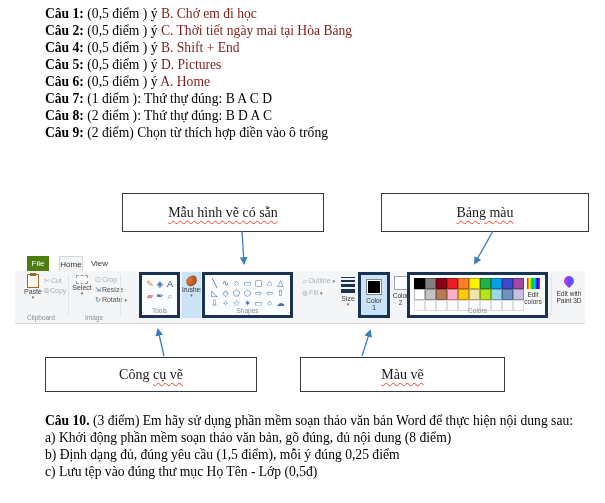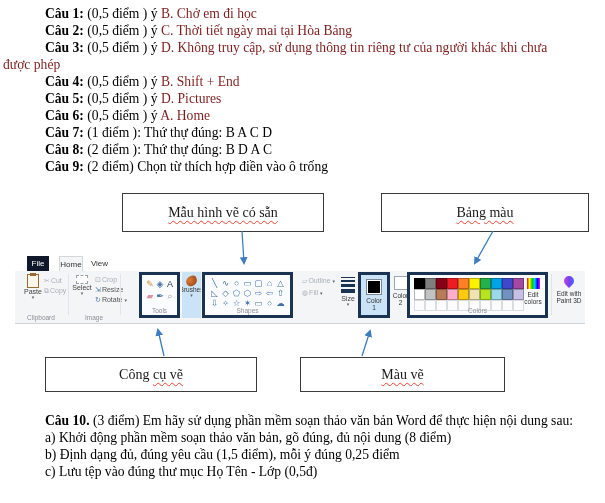--- a/index.html
+++ b/index.html
@@ -16,21 +16,21 @@
            font-size:14px;color:#1a1a1a;}
   .squig{text-decoration:underline;text-decoration-style:wavy;
          text-decoration-color:#e43;text-decoration-thickness:1px;text-underline-offset:3px;}
   
   .arrows{position:absolute;left:0;top:0;width:605px;height:503px;pointer-events:none;z-index:6;}
   
   .ribbon{position:absolute;left:15px;top:256px;width:570px;height:68px;
           font-family:"Liberation Sans",sans-serif;}
   .tabrow{position:absolute;left:0;top:0;width:570px;height:15px;background:#fff;display:flex;}
   .tab{font-size:8px;display:flex;align-items:center;justify-content:center;color:#333;}
-  .tab.file{margin-left:12px;width:22px;background:#0f172a;color:#fff;}
+  .tab.file{margin-left:12px;width:22px;background:#4d7c0f;color:#fff;}
   .tab.home{margin-left:10px;width:24px;background:#f4f5f6;border:1px solid #d5d8db;border-bottom:none;box-sizing:border-box;}
   .tab.view{margin-left:5px;width:23px;}
   .body{position:absolute;left:0;top:15px;width:570px;height:52px;background:#f4f5f6;
         border-bottom:1px solid #cfd4d9;box-sizing:content-box;}
   .grplabel{position:absolute;bottom:2px;font-size:6.5px;color:#8a8f94;width:100%;text-align:center;}
   .sep{position:absolute;top:3px;height:41px;width:1px;background:#e2e5e8;}
   .bigbtn{position:absolute;display:flex;flex-direction:column;align-items:center;font-size:7px;color:#444;}
   .caret{font-size:5px;color:#666;line-height:4px;}
   .smallrow{position:absolute;font-size:7px;color:#a8b0b8;white-space:nowrap;}
   .smallrow .ic{font-size:7px;margin-right:1px;}
@@ -65,21 +65,20 @@
          background:linear-gradient(135deg,#e14ad6,#7a3ff0,#2e7cf6);margin-top:3px;}
 </style>
 </head>
 <body>
 
 <div class="page">
 
   <div class="doc-block" style="left:3px;top:5px;width:568px;">
     <p><span class="b">Câu 1:</span><span> (0,5 điểm ) ý </span><span class="red">B. Chở em đi học</span></p>
     <p><span class="b">Câu 2:</span><span> (0,5 điểm ) ý </span><span class="red">C. Thời tiết ngày mai tại Hòa Bảng</span></p>
-    <p><span class="b">Câu 3:</span><span> (0,5 điểm ) ý </span><span class="red">D. Không truy cập, sử dụng thông tin riêng tư của người khác khi chưa được phép</span></p>
     <p><span class="b">Câu 4:</span><span> (0,5 điểm ) ý </span><span class="red">B. Shift + End</span></p>
     <p><span class="b">Câu 5:</span><span> (0,5 điểm ) ý </span><span class="red">D. Pictures</span></p>
     <p><span class="b">Câu 6:</span><span> (0,5 điểm ) ý </span><span class="red">A. Home</span></p>
     <p><span class="b">Câu 7:</span><span> (1 điểm ): Thứ thự đúng: B A C D</span></p>
     <p><span class="b">Câu 8:</span><span> (2 điểm ): Thứ thự đúng: B D A C</span></p>
     <p><span class="b">Câu 9:</span><span> (2 điểm) Chọn từ thích hợp điền vào ô trống</span></p>
   </div>
 
   <div class="callout" style="left:381px;top:193px;width:206px;height:37px;">
     <span><span></span><span class="squig">Bảng màu</span></span>

